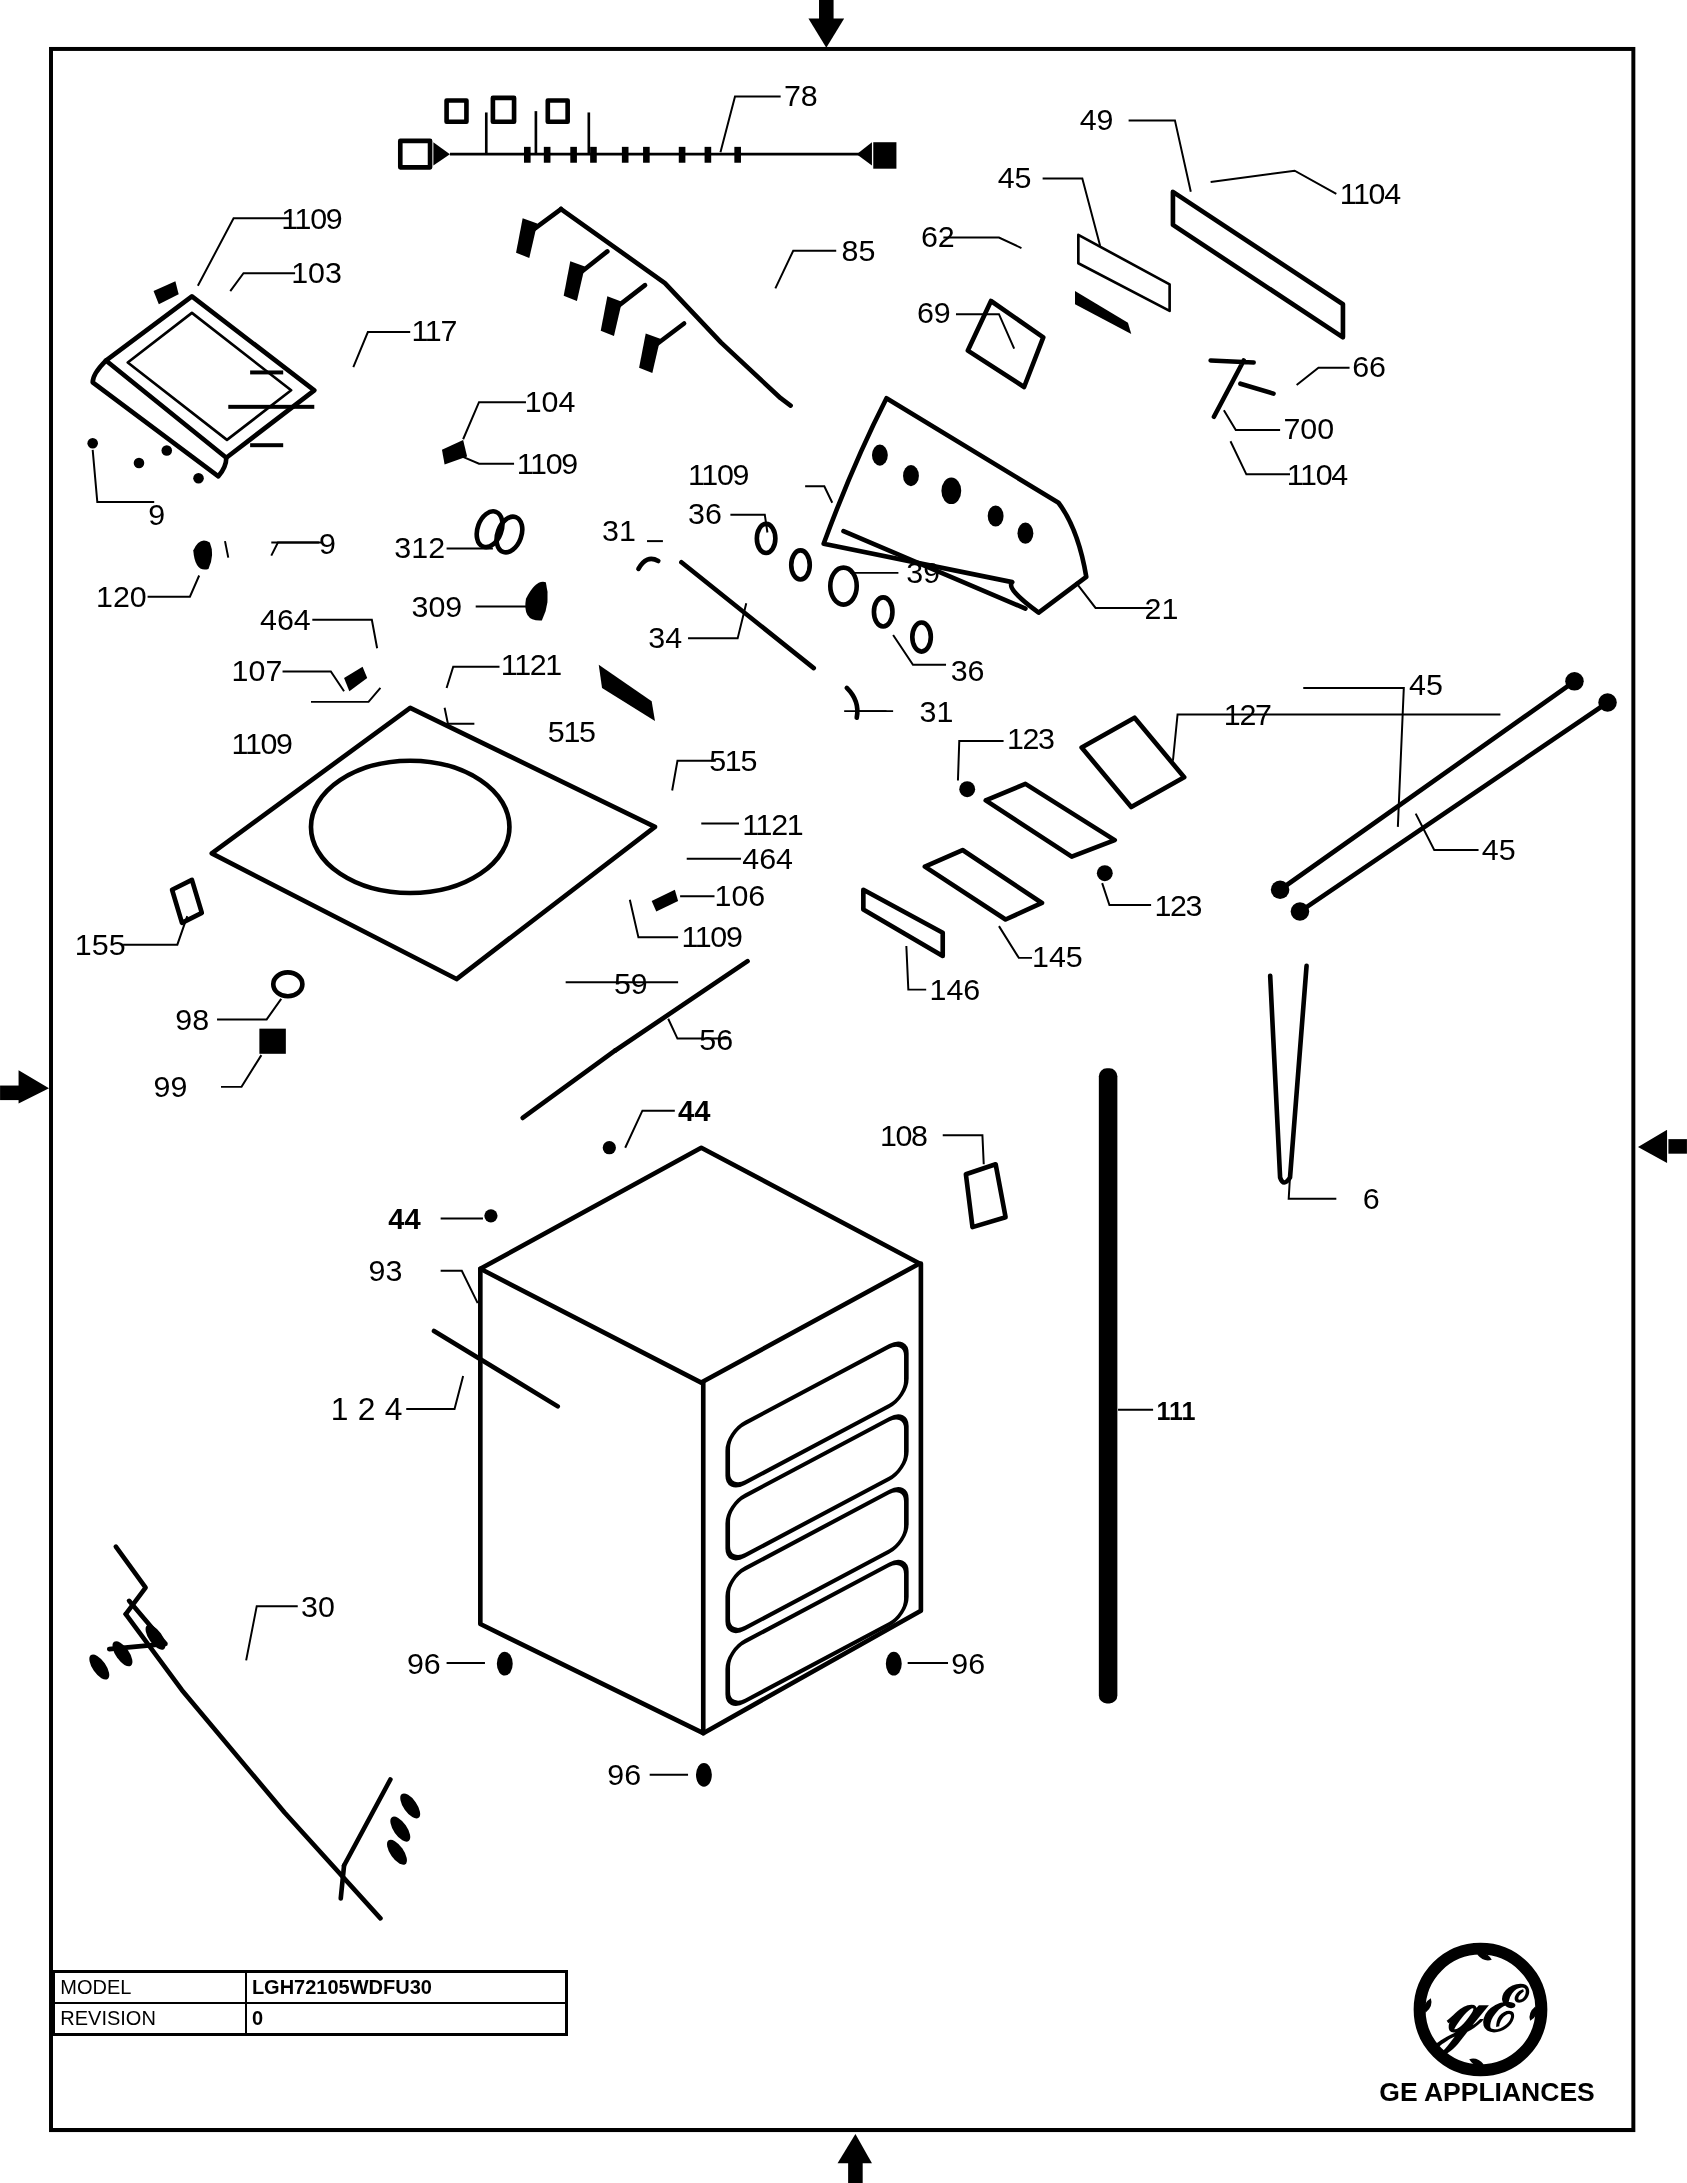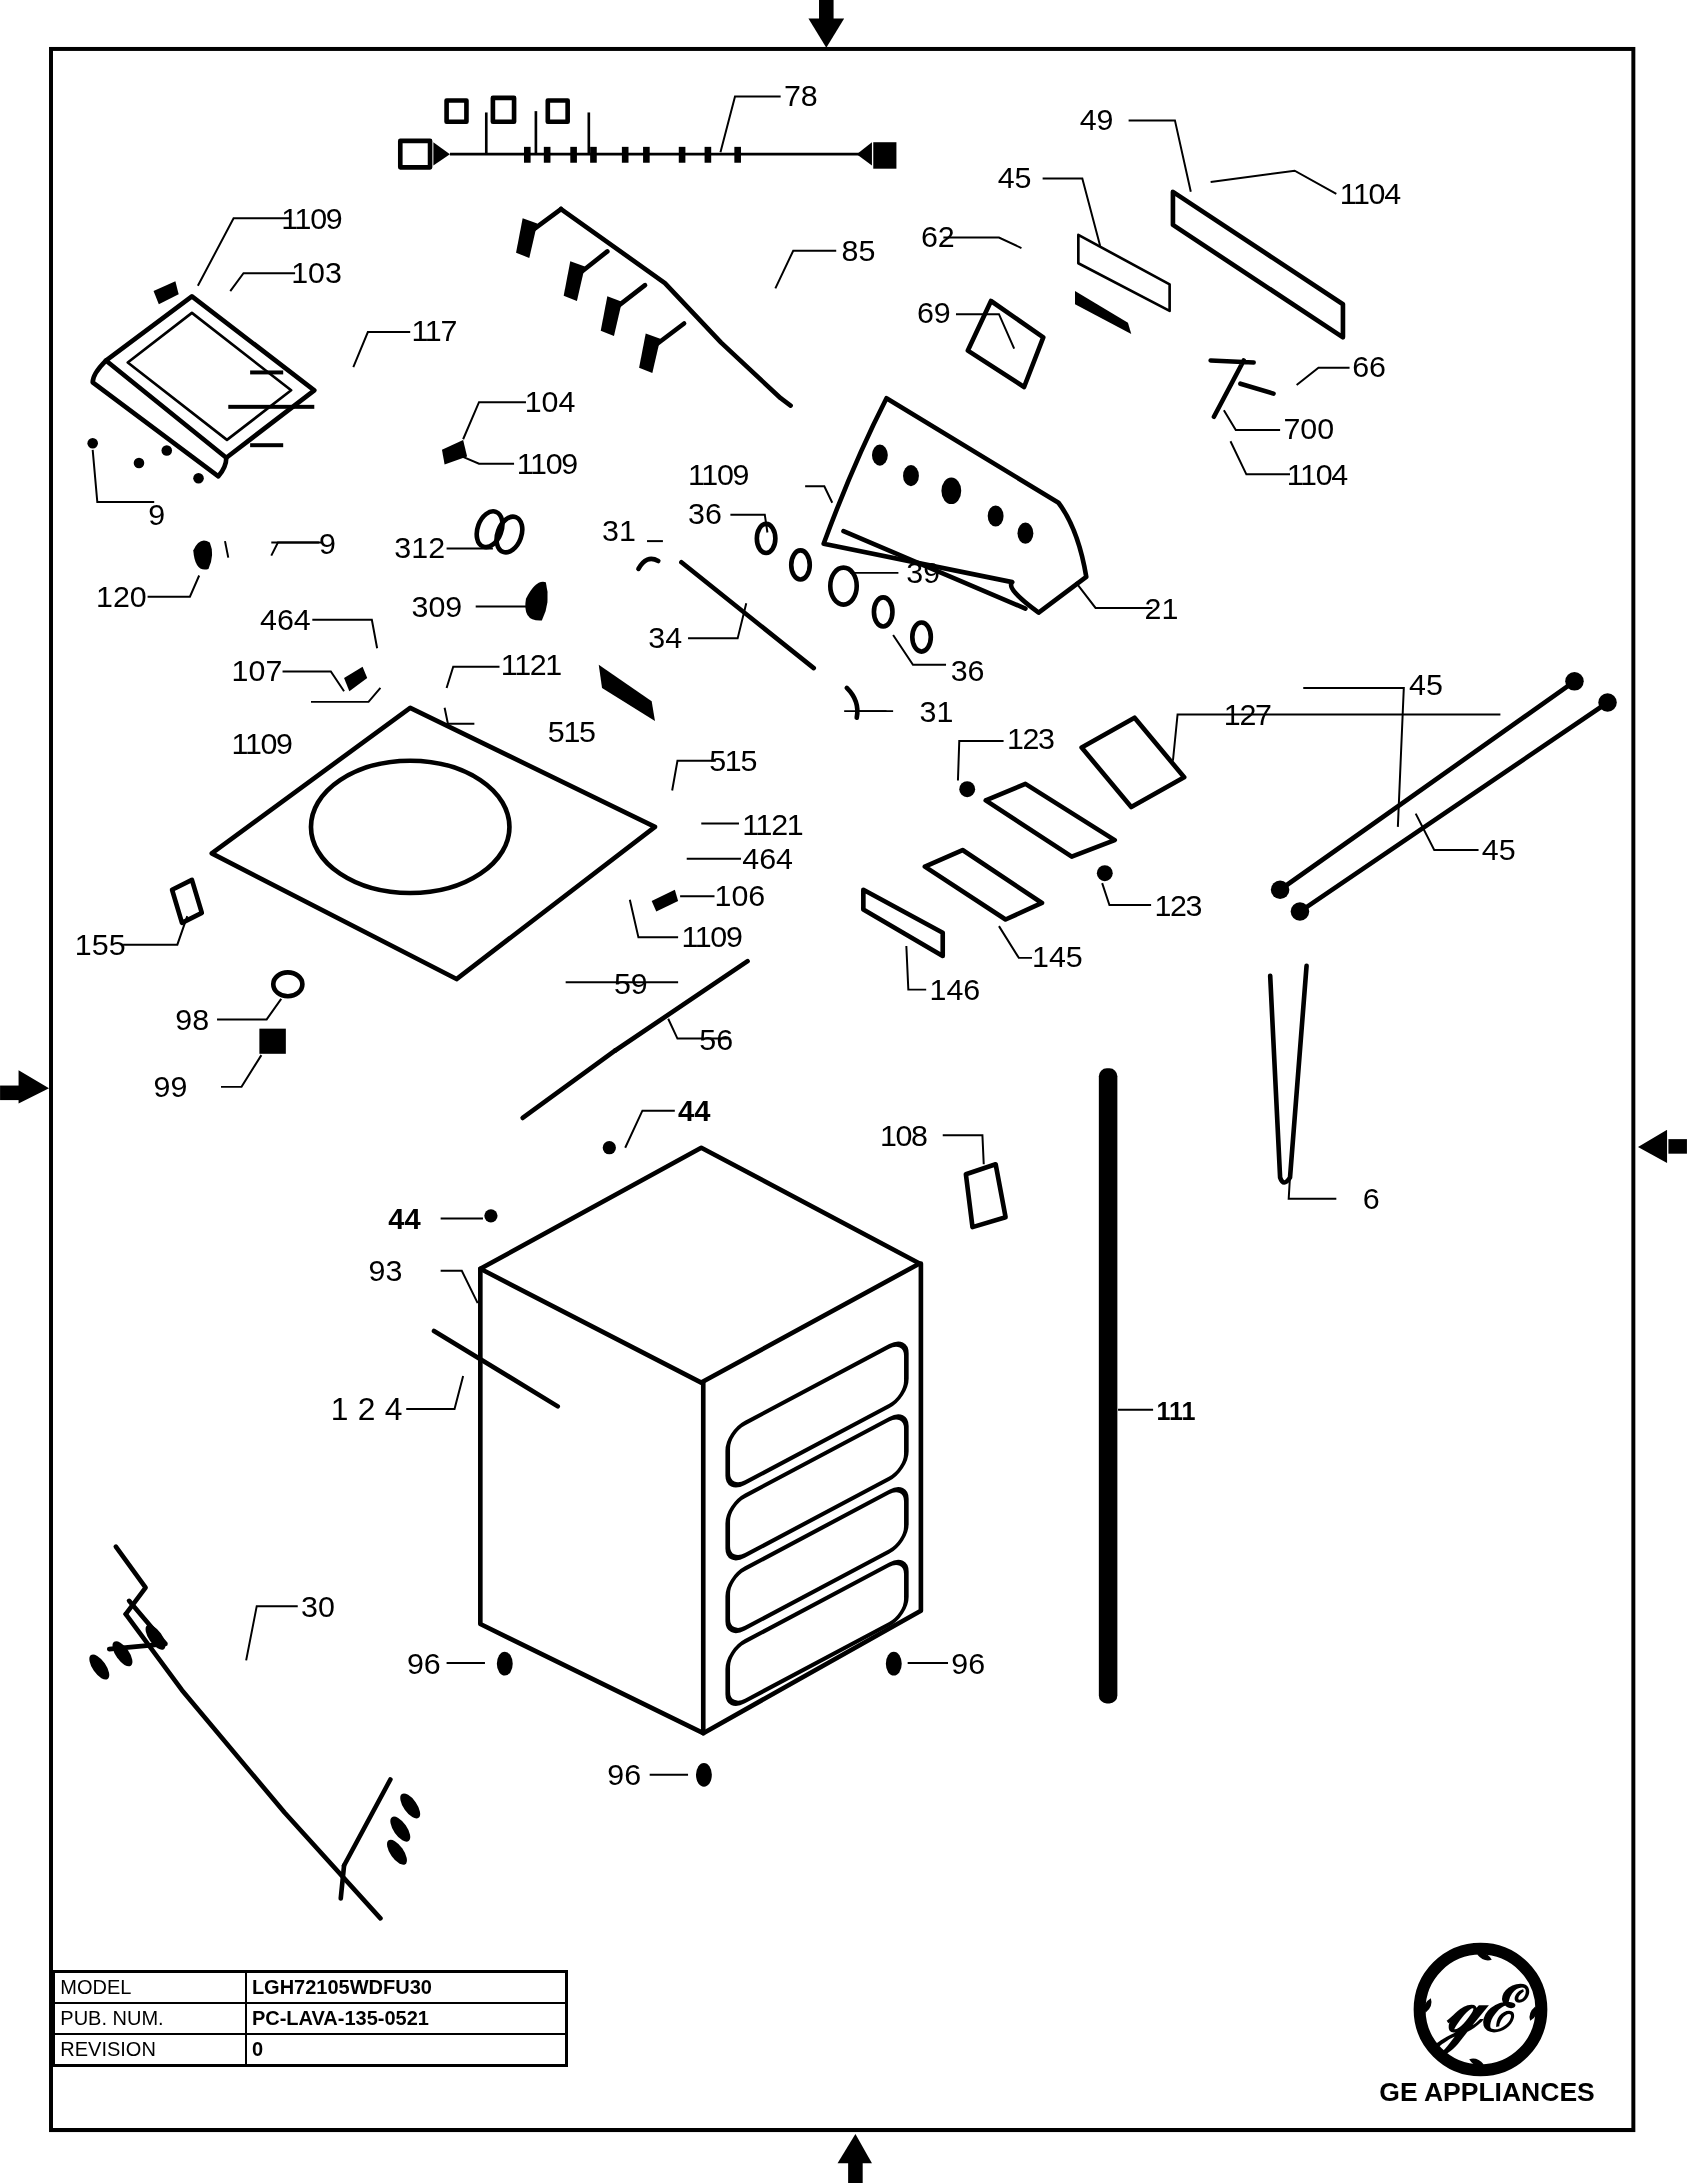--- a/index.html
+++ b/index.html
@@ -358,24 +358,20 @@
   <line x1="77" y1="3220" x2="2470" y2="3220" stroke="#000" stroke-width="6"></line>
 </svg>
 
 <table id="title-block">
   <tbody>
     <tr>
       <td class="key">MODEL</td>
       <td class="val">LGH72105WDFU30</td>
     </tr>
     <tr>
-      <td class="key">PUB. NUM.</td>
-      <td class="val">PC-LAVA-135-0521</td>
-    </tr>
-    <tr>
       <td class="key">REVISION</td>
       <td class="val">0</td>
     </tr>
   </tbody>
 </table>
 
 <svg id="ge-logo" viewBox="0 0 210 210" xmlns="http://www.w3.org/2000/svg">
   <circle cx="105" cy="105" r="92" fill="none" stroke="#000" stroke-width="18"></circle>
   <path d="M100,22 q14,-6 22,8 q-12,4 -22,-8z" fill="#000"></path>
   <path d="M188,100 q6,14 -8,22 q-4,-12 8,-22z" fill="#000"></path>

